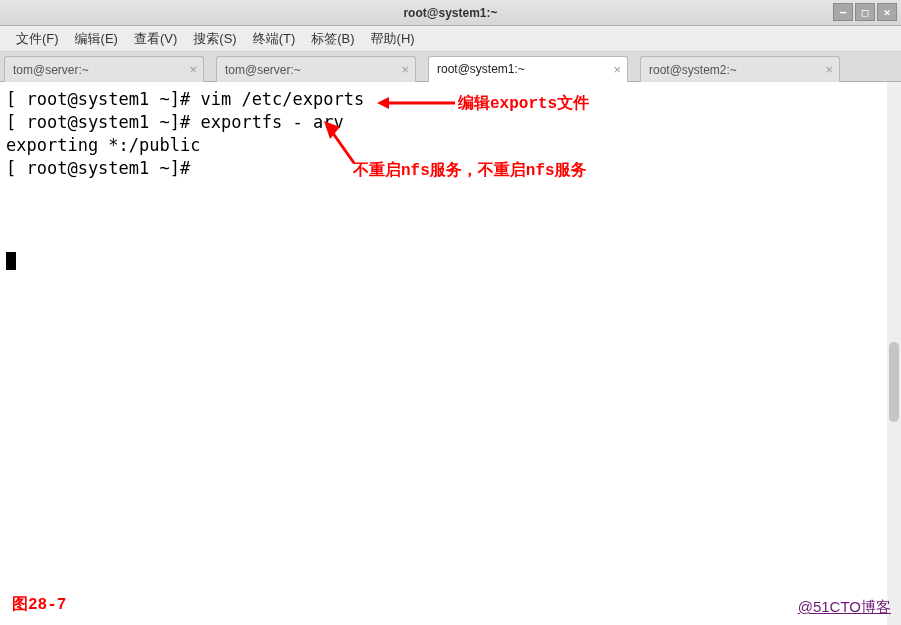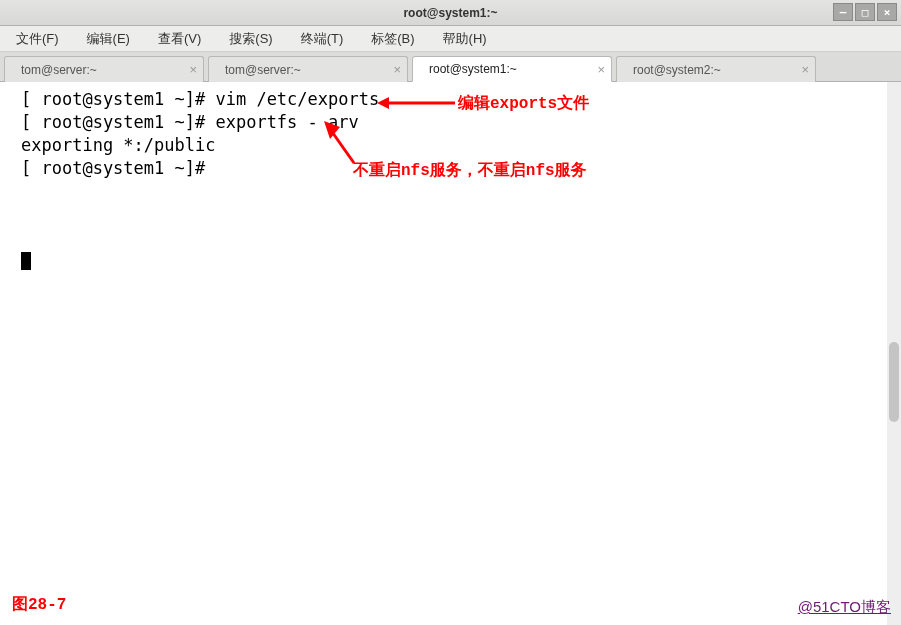--- a/index.html
+++ b/index.html
@@ -26,56 +26,56 @@
     width: 20px; height: 18px;
     background: #a8a8a6; color: #fff;
     display: flex; align-items: center; justify-content: center;
     font-size: 11px; font-family: monospace;
     border: 1px solid #8a8a88;
   }
   .menubar {
     height: 26px;
     background: #ededeb;
     display: flex; align-items: center;
-    padding: 0 8px; gap: 12px;
+    padding: 0 8px; gap: 0;
     font-size: 13px; color: #333;
     border-bottom: 1px solid #d0d0d0;
   }
   .menu-item { padding: 2px 8px; cursor: default; }
   .tabbar {
     height: 30px;
     background: #dcdcda;
     display: flex; align-items: flex-end;
     padding: 0 4px;
     border-bottom: 1px solid #b0b0b0;
   }
   .tab {
     height: 26px; min-width: 200px;
     background: #e3e3e1;
     border: 1px solid #b8b8b6;
     border-bottom: none;
     border-radius: 3px 3px 0 0;
     display: flex; align-items: center;
-    padding: 0 16px;
+    padding: 0 8px;
     font-size: 12px; color: #555;
-    margin-right: 4px; margin-bottom: -1px;
+    margin-right: 12px; margin-bottom: -1px;
     position: relative;
   }
   .tab.active {
     background: #fff; color: #222;
     border-bottom: 1px solid #fff;
   }
   .tab-close {
     position: absolute; right: 6px;
     color: #999; font-size: 13px;
   }
   .terminal {
     font-family: "DejaVu Sans Mono", monospace;
     font-size: 17px; line-height: 23px;
-    padding: 6px 21px;
+    padding: 6px 6px;
     white-space: pre;
     color: #000;
     position: relative;
     height: calc(100% - 82px);
     background: #fff;
     border-right: 14px solid #eee;
   }
   .scrollbar-thumb {
     position: absolute; right: -12px; top: 260px;
     width: 10px; height: 80px;

